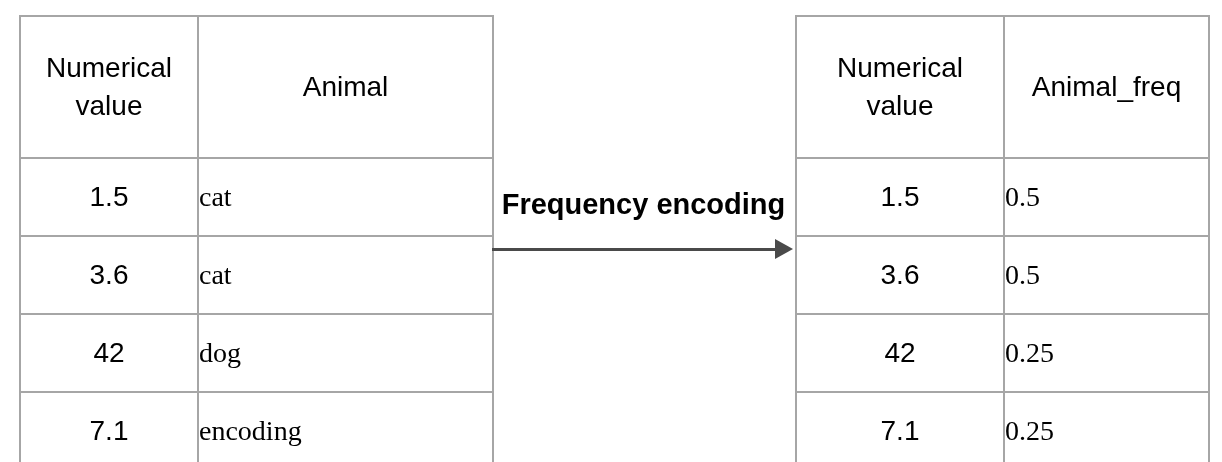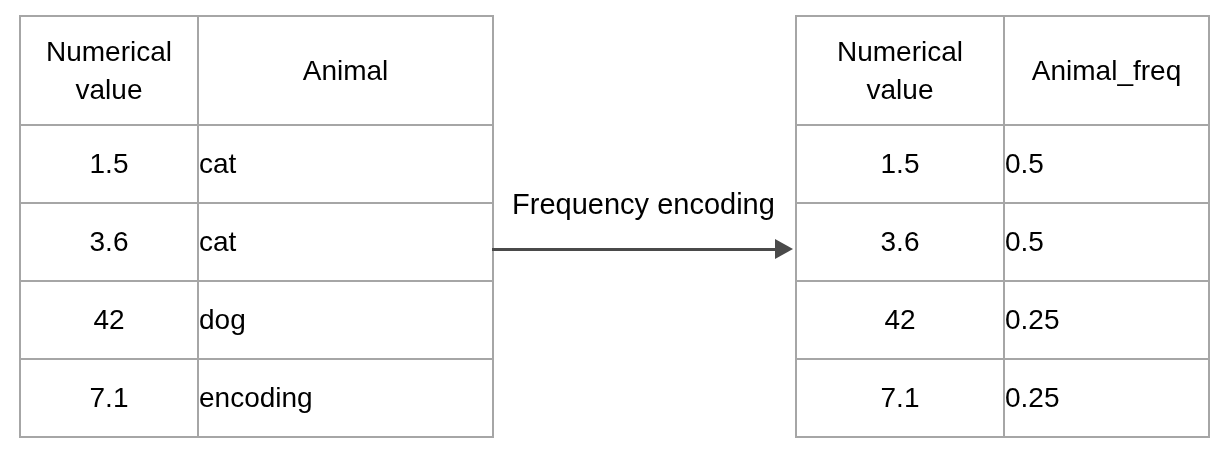--- a/index.html
+++ b/index.html
@@ -27,35 +27,35 @@
     vertical-align: middle;
     padding: 0;
     overflow: hidden;
   }
   table.left-tbl  { left: 19px;  top: 15px; width: 473px; }
   table.right-tbl { left: 795px; top: 15px; width: 413px; }
   .left-tbl  col.c1 { width: 178px; }
   .left-tbl  col.c2 { width: 295px; }
   .right-tbl col.c1 { width: 208px; }
   .right-tbl col.c2 { width: 205px; }
-  tr.row-h { height: 109px; }
+  tr.row-h { height: 142px; }
   tr.row-d { height: 78px; }
   td.hdr { text-align: center; line-height: 1.35; }
   .hspan { display: inline-block; }
   .hspan.narrow { max-width: 170px; }
   td.num { text-align: center; }
-  td.txt { text-align: left; padding-left: 18px; }
+  td.txt { text-align: left; padding-left: 18px; font-family: Liberation Serif, serif; }
   .transform-label {
     position: absolute;
     left: 492px;
     top: 188px;
     width: 303px;
     text-align: center;
     font-size: 29px;
-    font-weight: normal;
+    font-weight: bold;
     color: #000000;
     white-space: nowrap;
   }
   .arrow-line {
     position: absolute;
     left: 492px;
     top: 248px;
     width: 283px;
     height: 3px;
     background: #4a4a4a;

